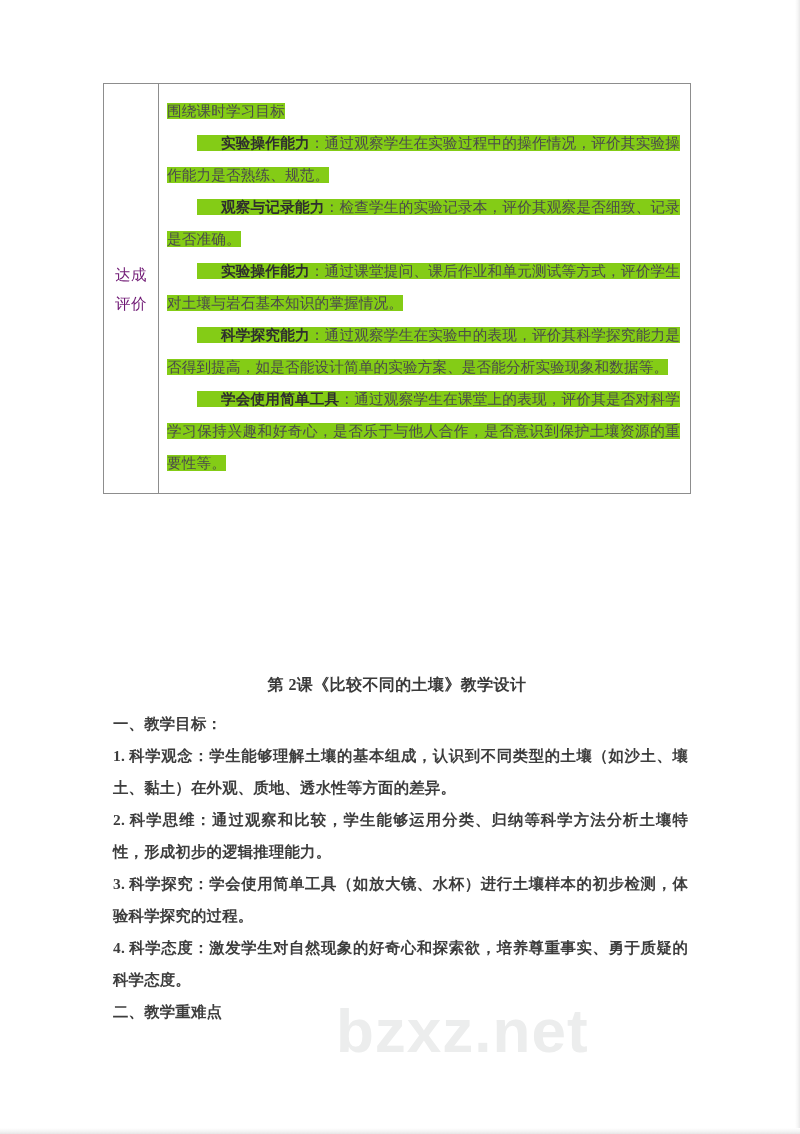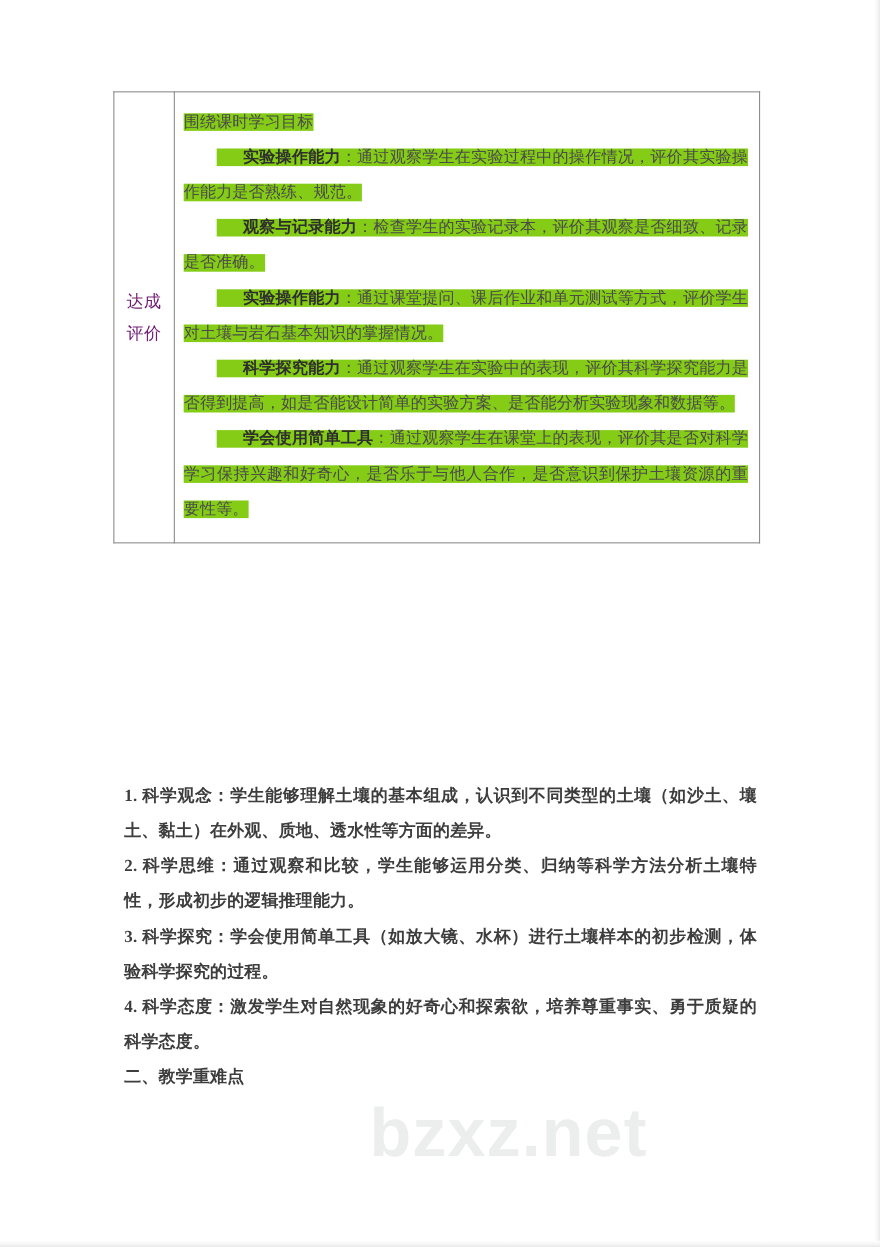--- a/index.html
+++ b/index.html
@@ -179,22 +179,24 @@
             <span class="hl">
               <b>学会使用简单工具</b><span>：</span><span>通过观察学生在课堂上的表现，评价其是否对科学学习保持兴趣和好奇心，是否乐于与他人合作，是否意识到保护土壤资源的重要性等。</span>
             </span>
           </p>
 
         </td>
       </tr>
     </tbody>
   </table>
 
+  <div class="doc-title">第 2课《比较不同的土壤》教学设计</div>
 
   <div class="doc-body">
+    <p>一、教学目标：</p>
     <p>1. 科学观念：学生能够理解土壤的基本组成，认识到不同类型的土壤（如沙土、壤土、黏土）在外观、质地、透水性等方面的差异。</p>
     <p>2. 科学思维：通过观察和比较，学生能够运用分类、归纳等科学方法分析土壤特性，形成初步的逻辑推理能力。</p>
     <p>3. 科学探究：学会使用简单工具（如放大镜、水杯）进行土壤样本的初步检测，体验科学探究的过程。</p>
     <p>4. 科学态度：激发学生对自然现象的好奇心和探索欲，培养尊重事实、勇于质疑的科学态度。</p>
     <p>二、教学重难点</p>
   </div>
 
   <div class="page-edge-right"></div>
   <div class="page-edge-bottom"></div>
 </div>

